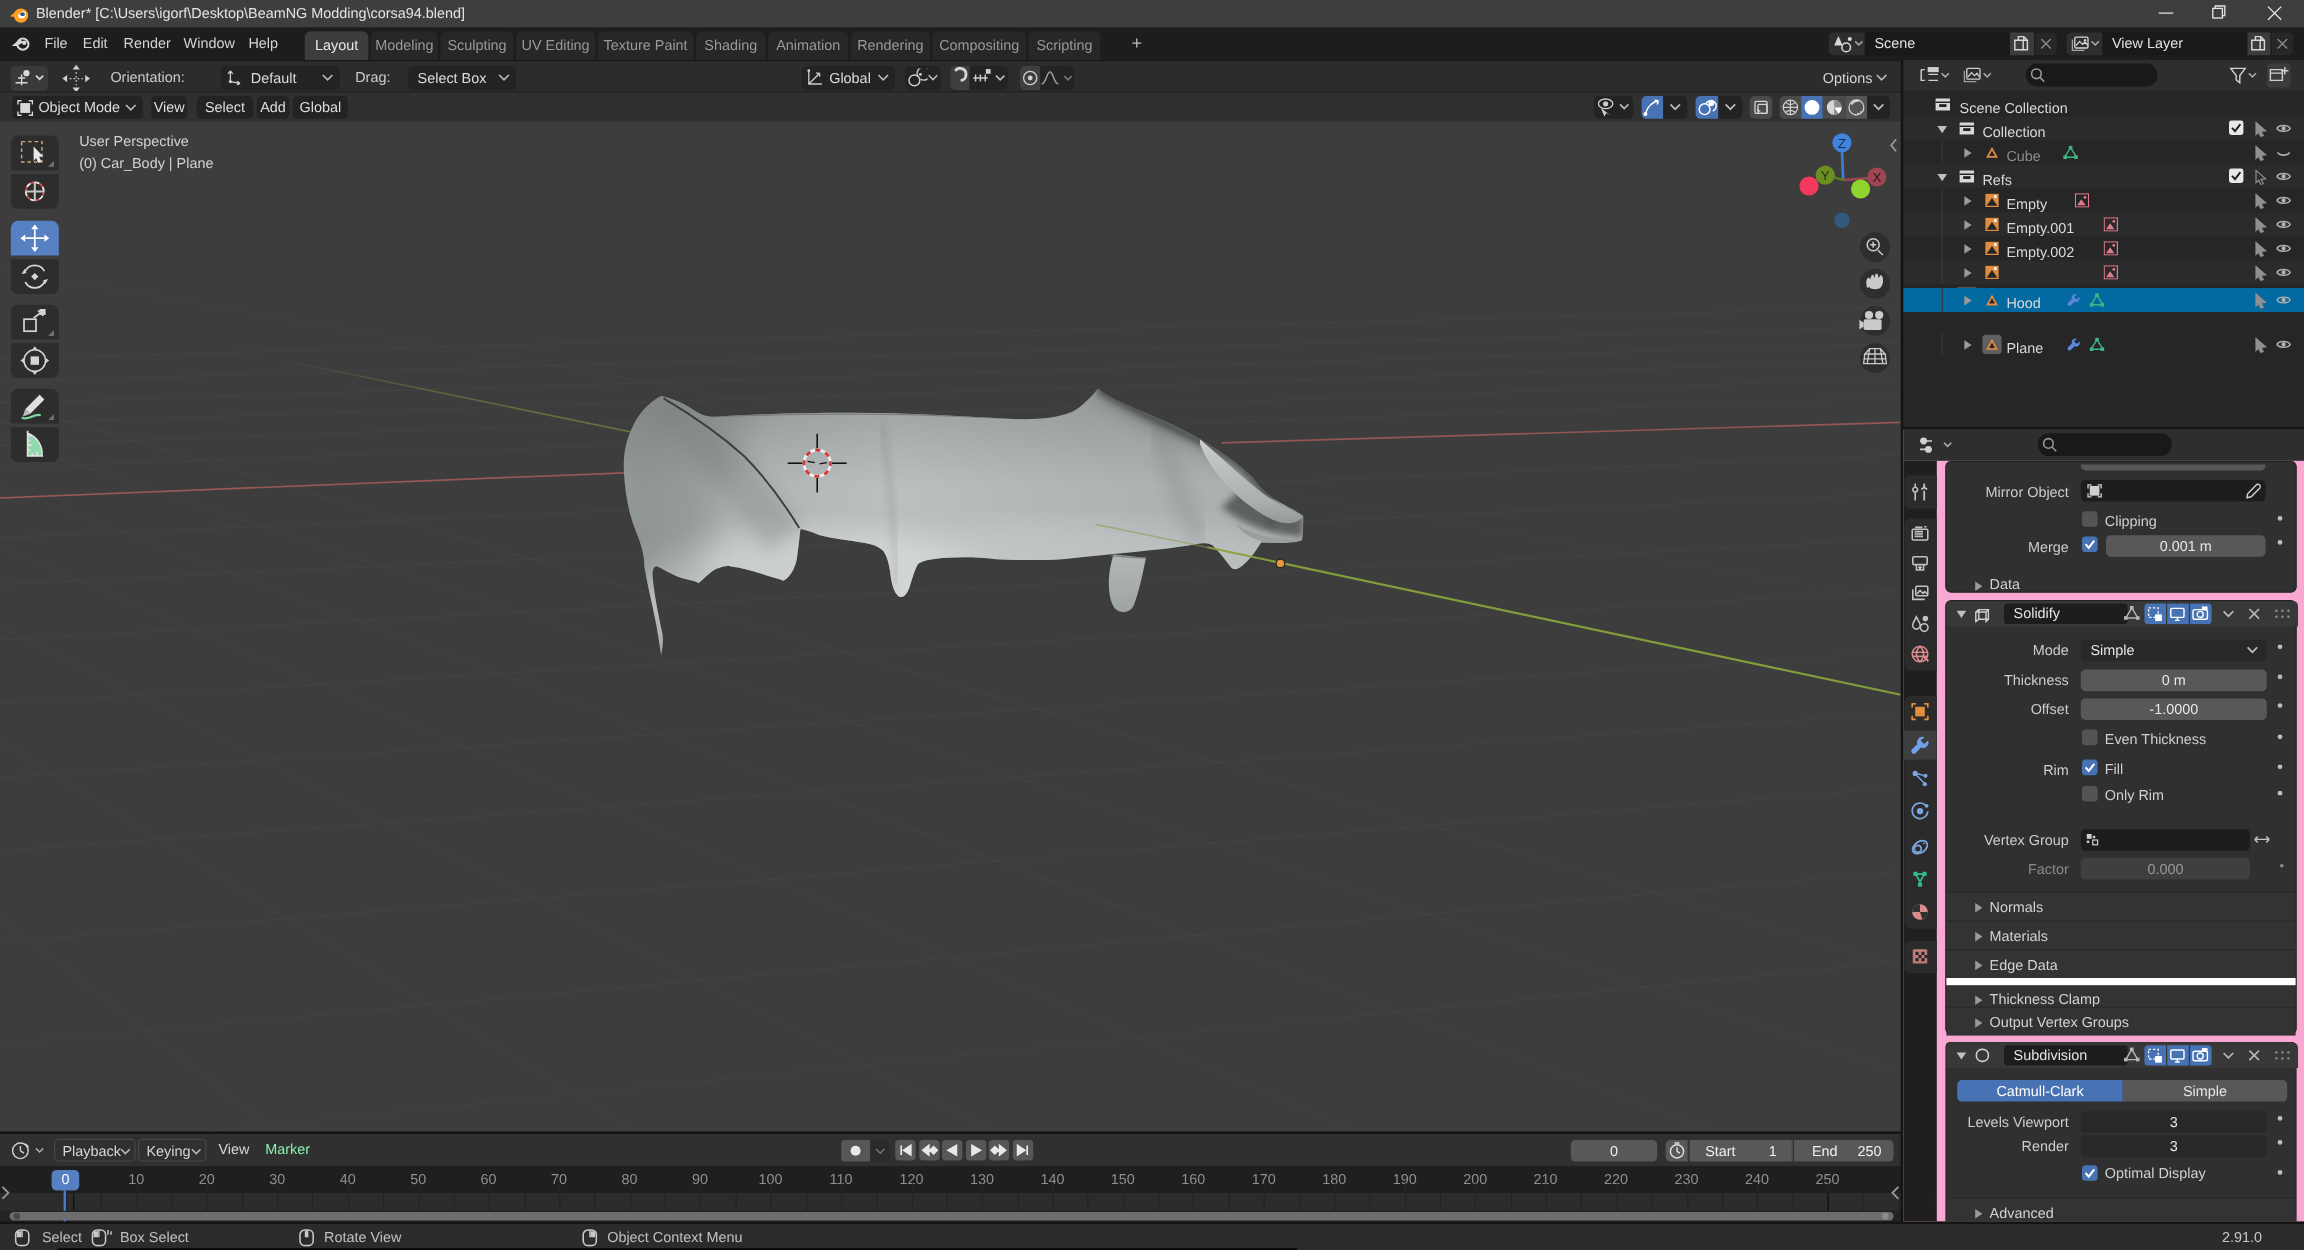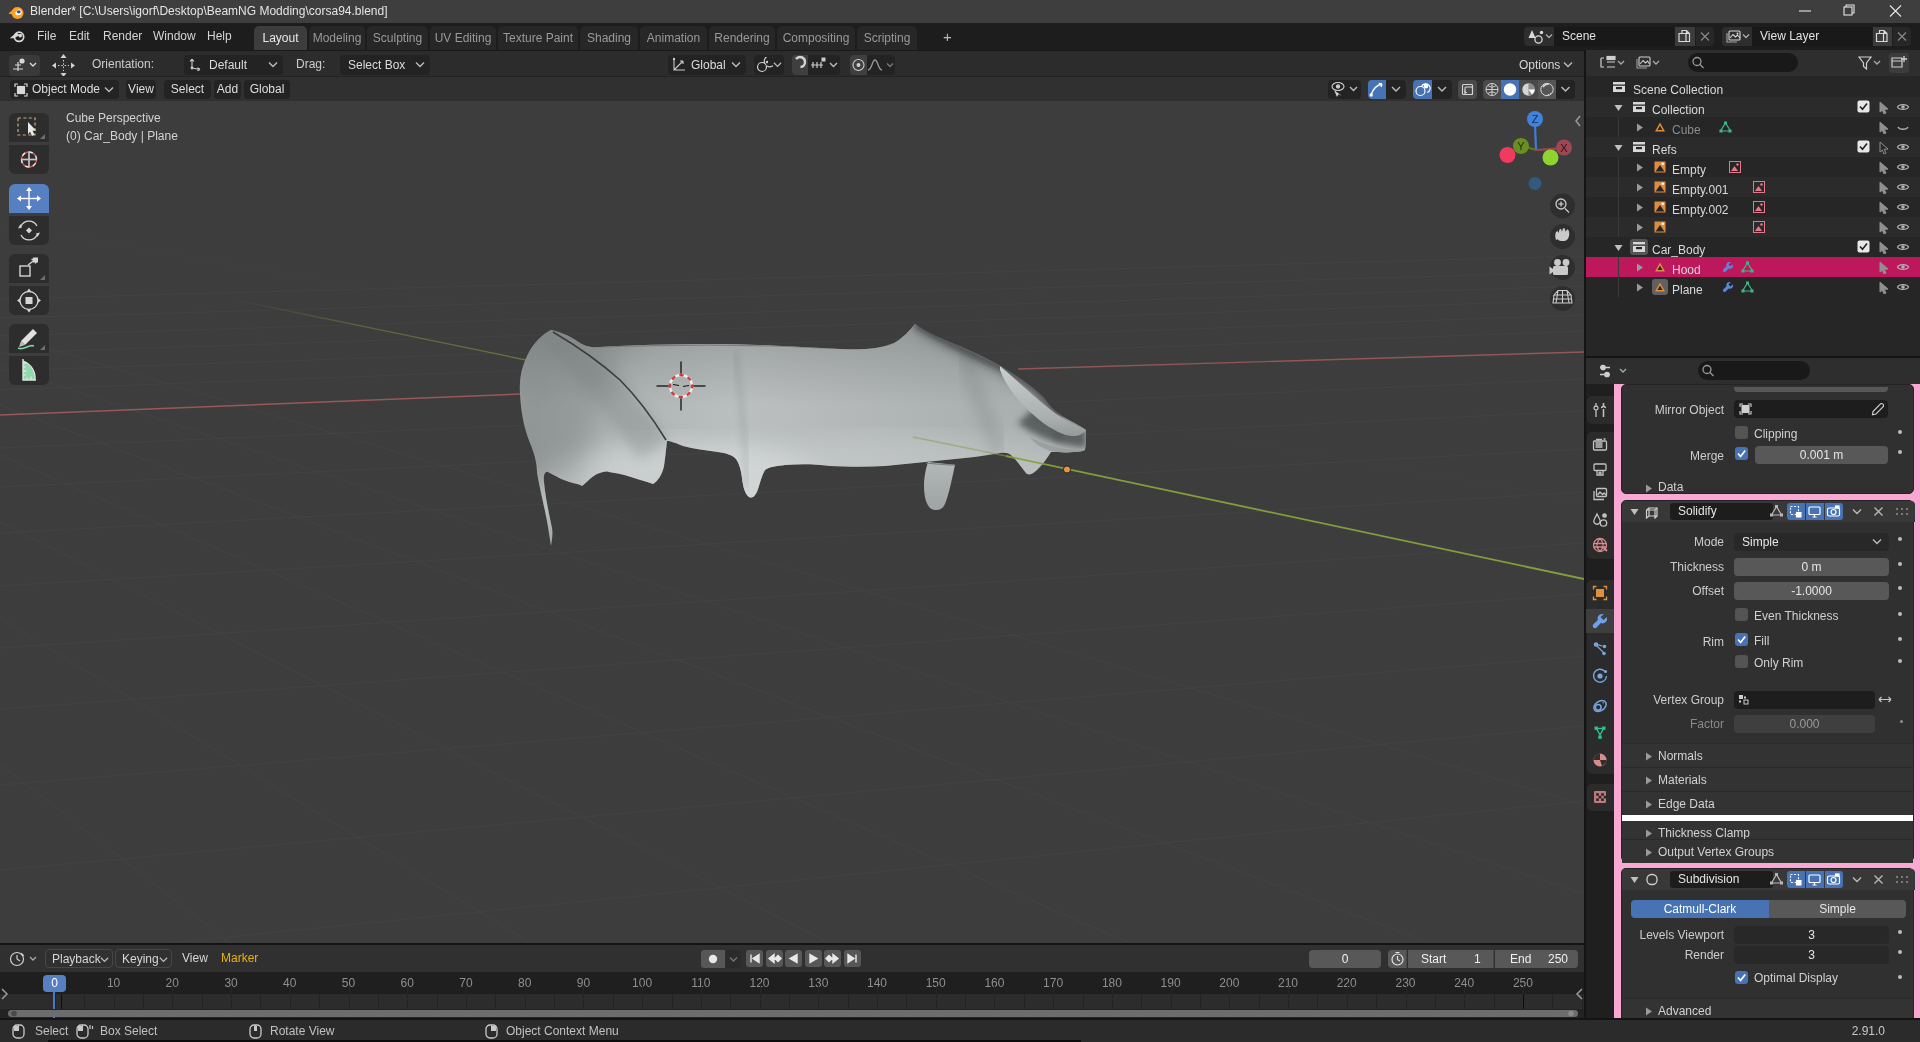--- a/index.html
+++ b/index.html
@@ -513,21 +513,21 @@
             <circle cx="1566" cy="262.5" r="3.4"></circle>
  <rect x="1553" y="266" width="15" height="9" rx="1.5"></rect>
  <path d="M1553,269 l-3.5,-2.5 v8 l3.5,-2.5 Z"></path>
           </g>
 </g>
 <g stroke="#cacaca" fill="none" stroke-width="1.1">
  <path d="M1554,295 l4,-4.5 h9 l4,4.5 Z M1554,295 h17 M1554,295 l-1,8 h19 l-1,-8 M1558,290.5 l-2,12.5 M1567,290.5 l2,12.5 M1562.5,290.5 v12.5 M1553.6,299 h17.8"></path>
 </g>
 <path d="M1580,116 l-4,5 l4,5" stroke="#9a9a9a" stroke-width="1.5" fill="none"></path>
 </svg>
- <span class="abs" style="left:66px;top:10px;color:#d2d2d2;">Cube Perspective</span>
+ <span class="abs" style="left:66px;top:10px;color:#d2d2d2;">User Perspective</span>
  <span class="abs" style="left:66px;top:28px;color:#d2d2d2;">(0) Car_Body | Plane</span>
  <div class="toolbtn" style="top:12px;border-radius:6px 6px 0 0;">
   <svg width="40" height="29" viewBox="0 0 40 29">
           <rect x="9" y="5" width="17" height="17" fill="none" stroke="#c9a97c" stroke-width="1.2" stroke-dasharray="3,2.4"></rect>
   <path d="M19,9 l8,8.5 l-3.4,0.2 l2,4 l-2.6,1.2 l-2,-4.2 l-2,2.6 Z" fill="#e8e8e8"></path>
   <path d="M36,26 l-5,0 l5,-5 Z" fill="#6f6f6f"></path>
         </svg>
  </div>
  <div class="toolbtn" style="top:44px;border-radius:0 0 6px 6px;">
   <svg width="40" height="29" viewBox="0 0 40 29">
@@ -833,21 +833,21 @@
           <path d="M3,6.5 l2.5,2.8 L10,3.5" stroke="#222" stroke-width="1.6" fill="none"></path>
         </svg>
         <svg class="abs" style="left:292px;top:4px" width="12" height="13" viewBox="0 0 12 13">
           <path d="M2,1 L10,8 L6.2,8.4 L8,12 L6,13 L4.3,9.2 L2,11 Z" fill="#909090" stroke="#909090" stroke-width="1"></path>
         </svg>
         <svg class="abs" style="left:310px;top:4px" width="14" height="12" viewBox="0 0 14 12">
           <path d="M1.5,6 C3,2.8 11,2.8 12.5,6 C11,9.2 3,9.2 1.5,6 Z" stroke="#b0b0b0" fill="none" stroke-width="1.2"></path>
           <circle cx="7" cy="6" r="1.8" fill="#b0b0b0"></circle>
         </svg>
       </div>
-      <div class="orow" style="top:207px;background:#be185d;">
+      <div class="orow" style="top:190px;background:#0369a1;">
         <div class="abs" style="left:32px;top:0;width:1px;height:20px;background:#3a3a3a;"></div>
         <svg class="abs" style="left:49px;top:6px" width="9" height="9" viewBox="0 0 9 9">
           <path d="M2,0.5 v8 l6,-4 Z" fill="#9a9a9a"></path>
         </svg>
         <svg class="abs" style="left:68px;top:4px" width="12" height="12" viewBox="0 0 12 12">
           <path d="M6,1.5 L11,10.5 H1 Z" fill="#e08c3f"></path>
           <path d="M6,4.5 L8.5,9 h-5 Z" fill="#262626"></path>
         </svg>
         <span class="abs" style="left:86px;top:3px;">Hood</span>
         <svg class="abs" style="left:136px;top:4px" width="12" height="12" viewBox="0 0 12 12">
@@ -1282,21 +1282,21 @@
             <path d="M1,1.5 l4,4 l4,-4" stroke="#bbb" fill="none" stroke-width="1.4"></path>
           </svg>
         </div>
         <div class="abs" style="left:115px;top:4px;width:57px;height:19px;border:1px solid #474747;border-radius:4px;">
  <span class="abs" style="left:6px;top:2px;color:#d6d6d6;">Keying</span>
  <svg class="abs" style="right:3px;top:6px" width="9" height="8" viewBox="0 0 10 8">
             <path d="M1,1.5 l4,4 l4,-4" stroke="#bbb" fill="none" stroke-width="1.4"></path>
           </svg>
         </div>
         <span class="abs" style="left:182px;top:6px;color:#d6d6d6;">View</span>
-        <span class="abs" style="left:221px;top:6px;color:#eab308;">Marker</span>
+        <span class="abs" style="left:221px;top:6px;color:#86efac;">Marker</span>
         <div class="abs" style="left:701px;top:5px;width:24px;height:18px;background:#575757;border-radius:3px 0 0 3px;">
  <svg width="24" height="18" viewBox="0 0 24 18">
             <circle cx="12" cy="9" r="4.2" fill="#e8e8e8"></circle>
           </svg></div>
         <div class="abs" style="left:726px;top:5px;width:15px;height:18px;background:#2b2b2b;border-radius:0 3px 3px 0;">
  <svg width="15" height="18" viewBox="0 0 15 18">
             <path d="M4,7.5 l3.5,3.5 l3.5,-3.5" stroke="#777" fill="none" stroke-width="1.3"></path>
           </svg></div>
         <div class="pbtn" style="left:746.0px;"><svg width="17" height="17" viewBox="0 0 17 17">
             <g fill="#e8e8e8" stroke="#e8e8e8" stroke-width="1.4">

